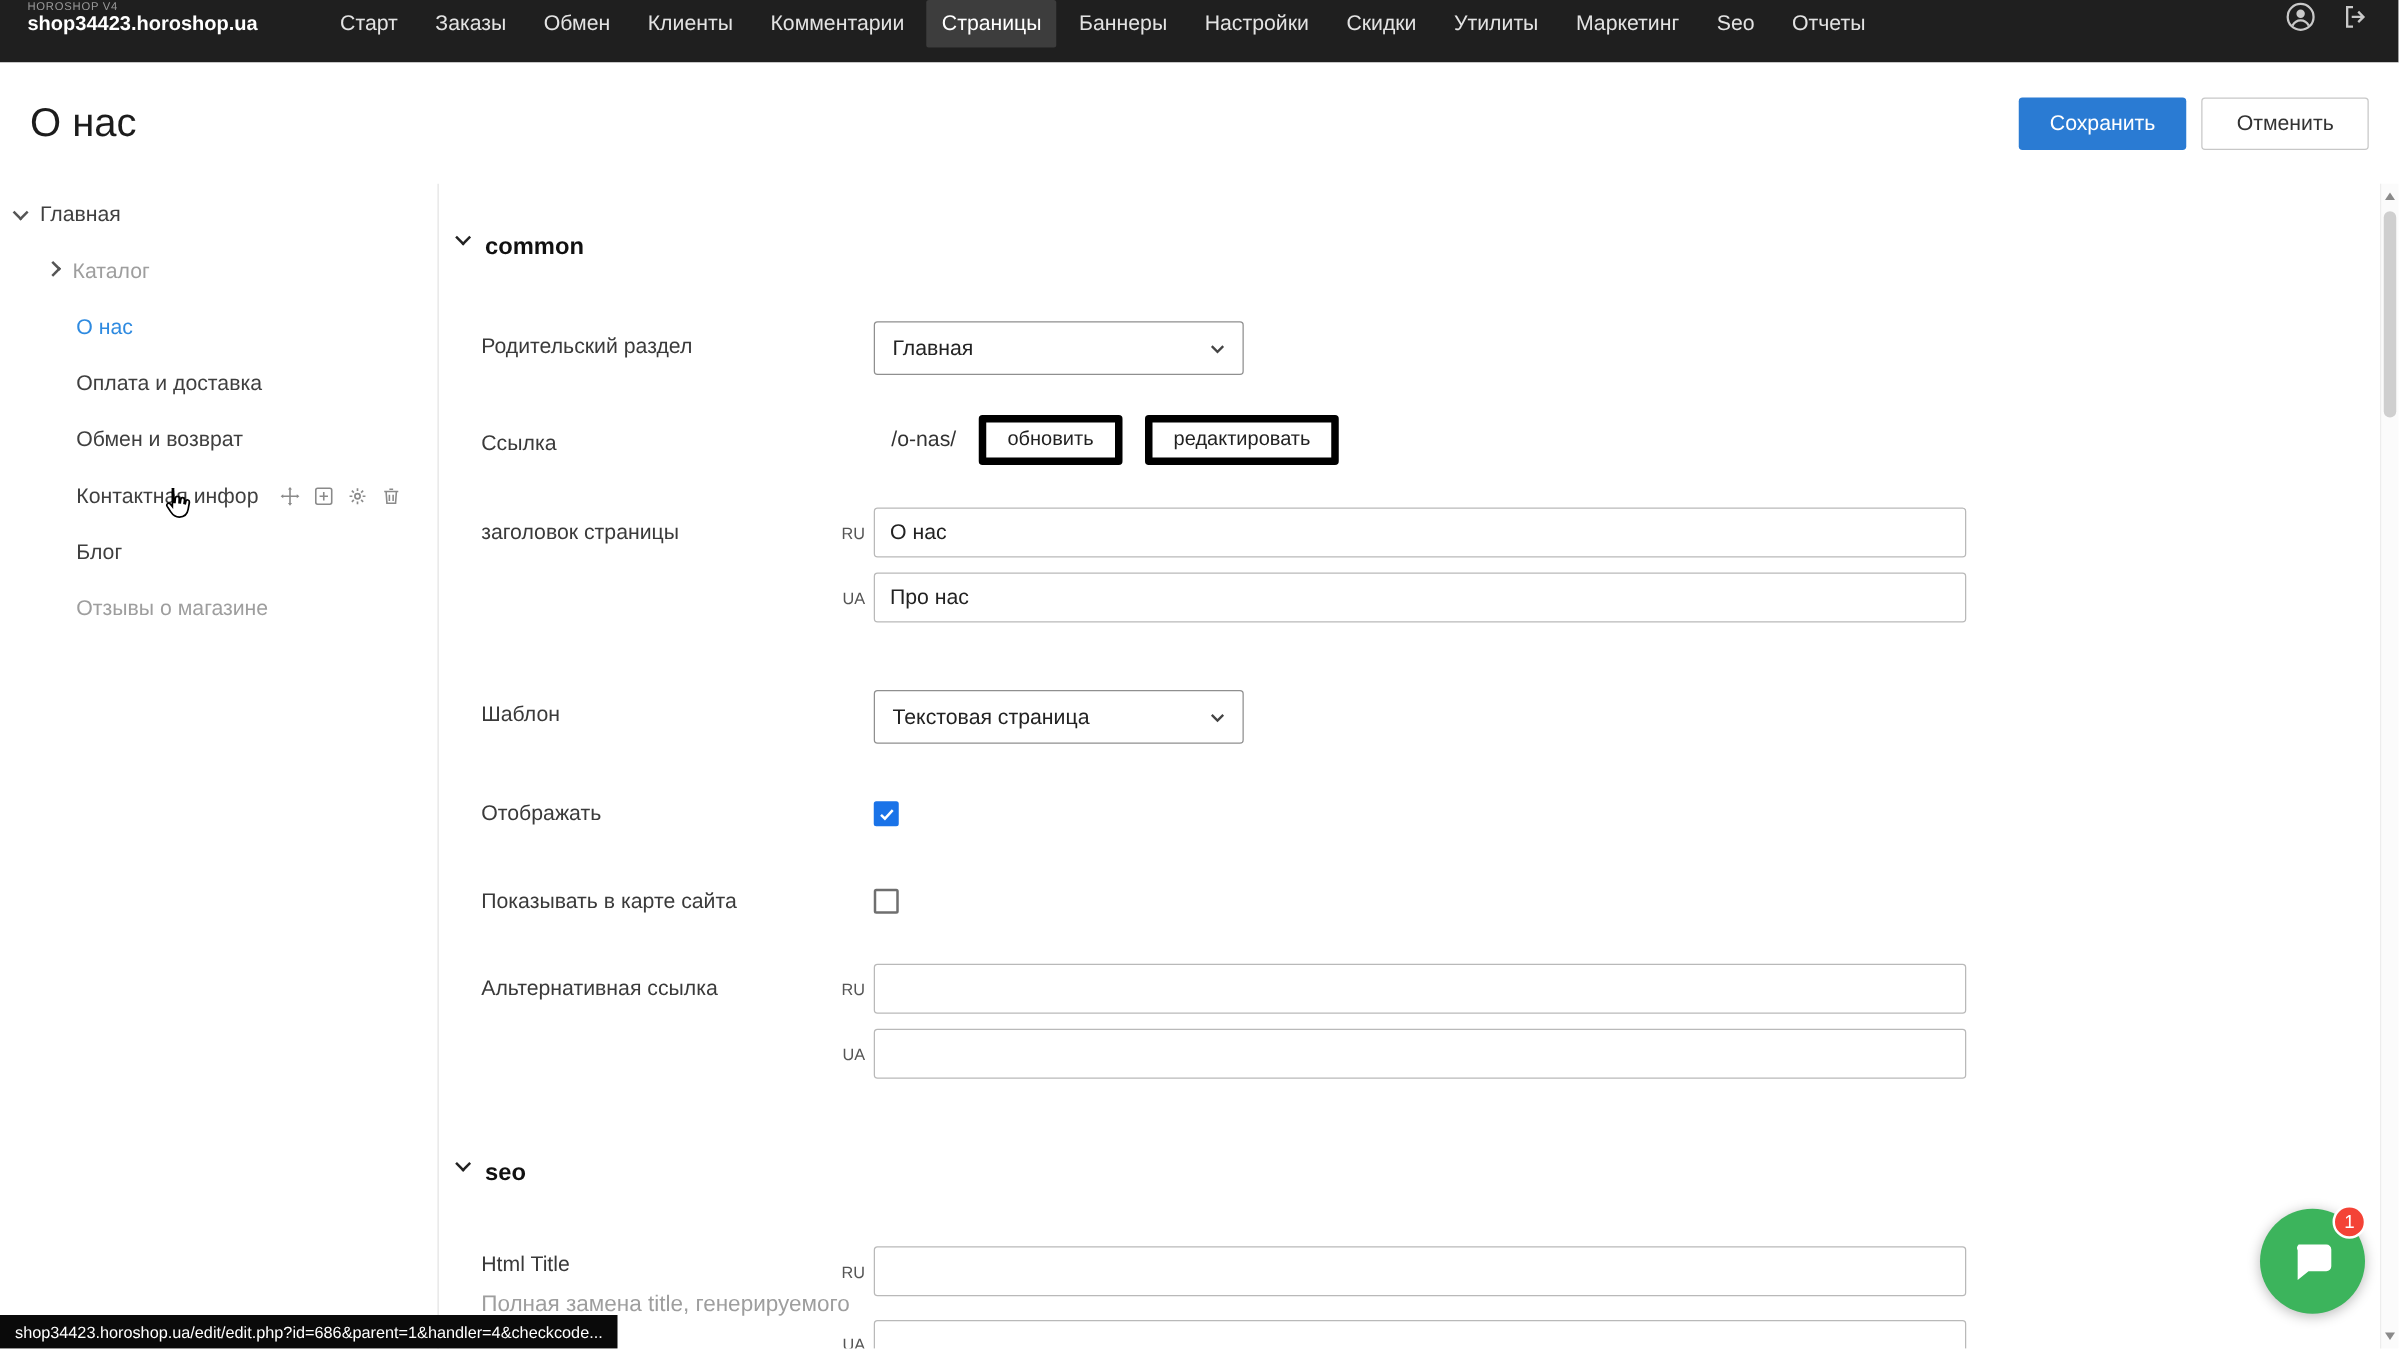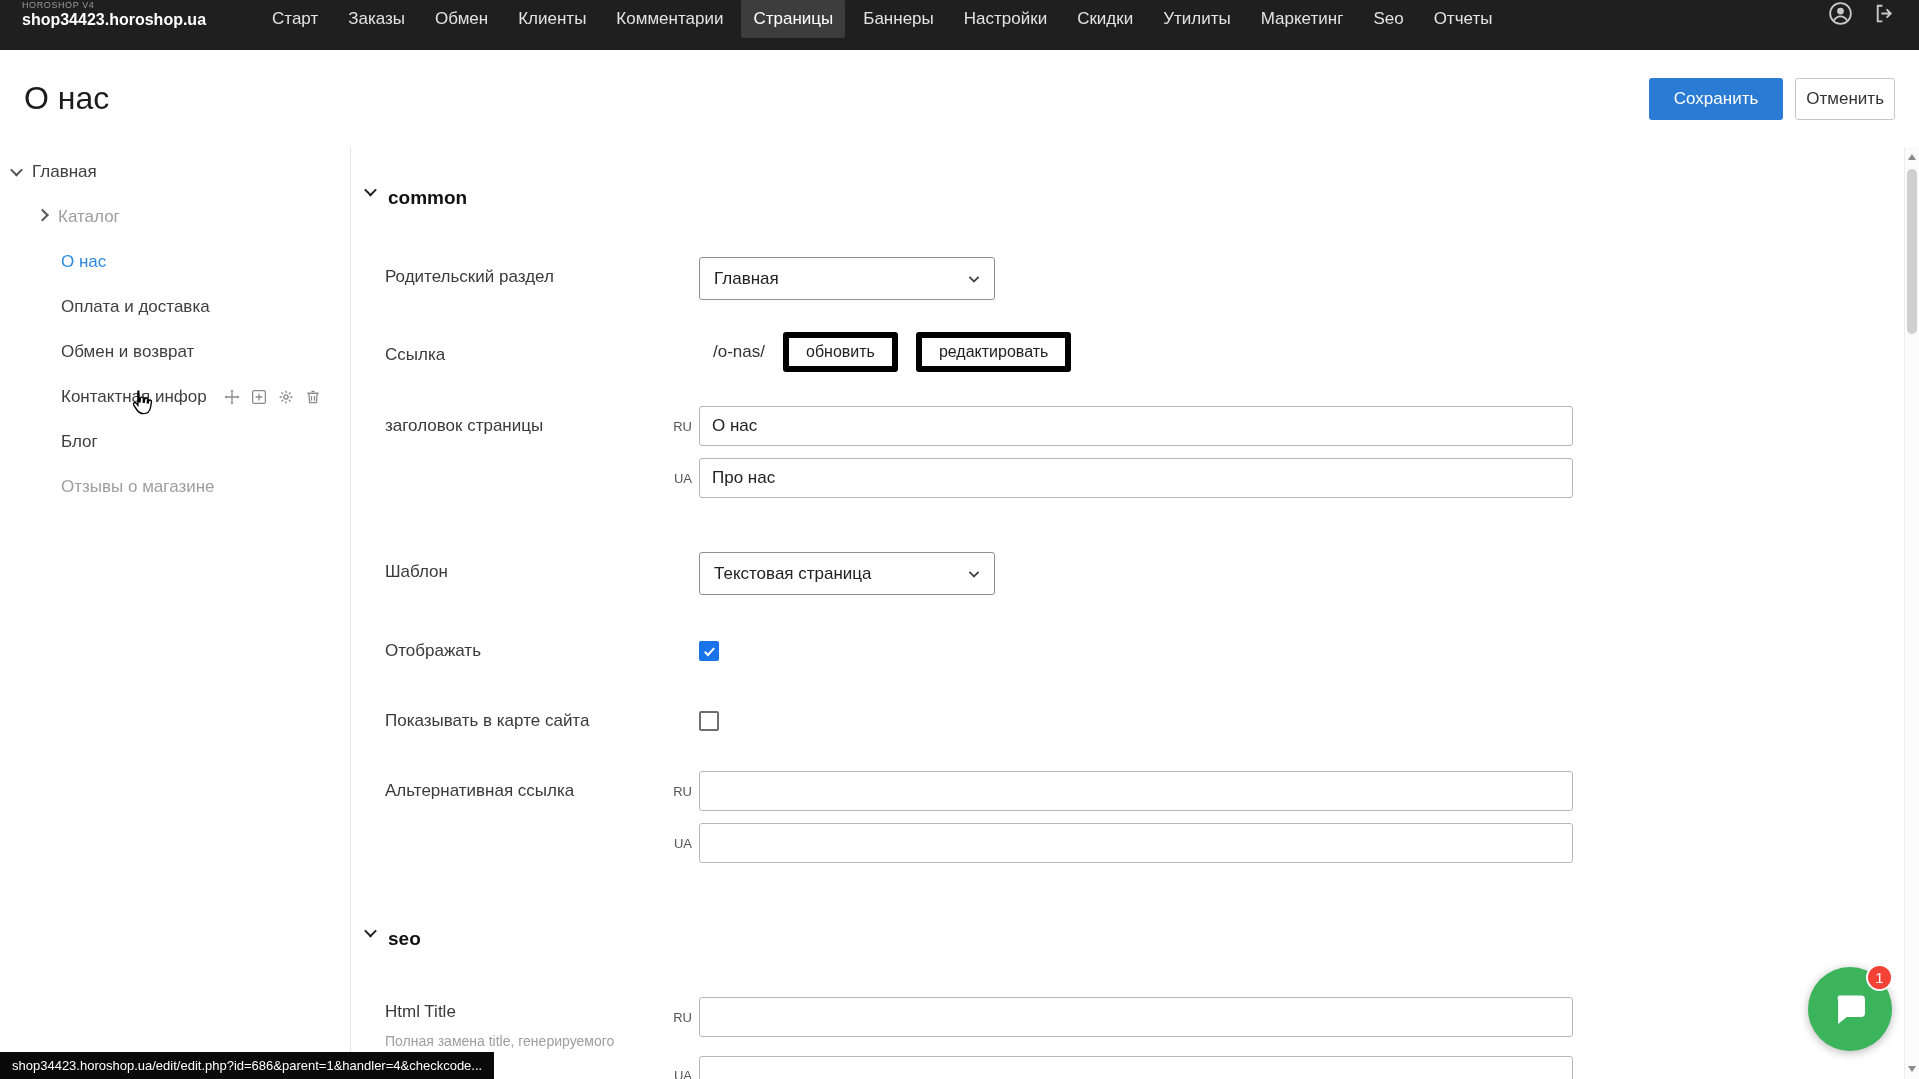--- a/index.html
+++ b/index.html
@@ -17,21 +17,21 @@
   .nav-item.active{background:#3d3d3d;color:#fff}
   .top-icons{margin-left:auto;display:flex;gap:18px;align-items:center}
   .top-icon{display:inline-flex;cursor:pointer}
 
   
   .page-header{height:97px;display:flex;align-items:center;padding:0 24px;background:#fff}
   .page-title{font-size:32px;font-weight:400;color:#1c1c1c}
   .header-buttons{margin-left:auto;display:flex;gap:12px}
   .btn{height:42px;border:none;border-radius:3px;font-size:17px;cursor:pointer;font-family:inherit;white-space:nowrap}
   .btn.blue{background:#2a7bd3;color:#fff;padding:0 25px}
-  .btn.white{background:#fff;color:#333;border:1px solid #c7c7c7;padding:0 10px}
+  .btn.white{background:#fff;color:#333;border:1px solid #c7c7c7;padding:0 27px}
 
   
   .sidebar{position:absolute;left:0;top:147px;bottom:0;width:351px;background:#fff;
     border-right:1px solid #e4e4e4;padding-top:2px}
   .tree-row{height:45px;display:flex;align-items:center;font-size:17px;color:#3f3f3f;cursor:pointer}
   .tree-row.lvl0{padding-left:12px}
   .tree-row.lvl1{padding-left:61px}
   .tree-row.lvl1.has-chev{padding-left:38px}
   .tree-row .chev + .tree-label{margin-left:11px}
   .tree-row.muted{color:#9e9e9e}
@@ -46,21 +46,21 @@
   
   .content{position:absolute;left:352px;top:147px;width:1543px;height:932px;overflow:hidden;background:#fff}
   .section-head{position:absolute;left:14px;display:flex;align-items:flex-start;gap:13px;
     font-size:19px;font-weight:bold;color:#111;cursor:pointer}
   .section-head .chev{color:#222}
   .sec-common{top:40px}
   .sec-seo{top:781px}
   .lbl{position:absolute;left:33px;font-size:17px;color:#3a3a3a;white-space:nowrap}
   .lbl-parent{top:120px}.lbl-link{top:198px}.lbl-pagetitle{top:269px}.lbl-template{top:415px}
   .lbl-display{top:494px}.lbl-sitemap{top:564px}.lbl-altlink{top:634px}.lbl-htmltitle{top:855px}
-  .hint{position:absolute;left:33px;top:886px;font-size:14px;color:#9e9e9e;white-space:nowrap}
+  .hint{position:absolute;left:33px;top:886px;font-size:18px;color:#9e9e9e;white-space:nowrap}
   .select{position:absolute;left:347px;width:296px;height:43px;border:1px solid #8f8f8f;border-radius:3px;
     background:#fff;display:flex;align-items:center;justify-content:space-between;
     padding:0 10px 0 14px;font-size:17px;color:#222;cursor:pointer}
   .sel-parent{top:110px}.sel-template{top:405px}
   .link-row{position:absolute;left:361px;top:186px;height:38px;display:flex;gap:18px;align-items:center}
   .link-path{font-size:17px;color:#333}
   .mini-btn{height:40px;padding:0 17px;background:#fff;border:6px solid #000000;border-radius:3px;
     font-size:16px;color:#222;font-family:inherit;cursor:pointer;white-space:nowrap}
   .text-input{position:absolute;left:347px;width:874px;height:40px;border:1px solid #b9b9b9;border-radius:3px;
     font-size:17px;padding:0 12px;color:#222;font-family:inherit;background:#fff}

